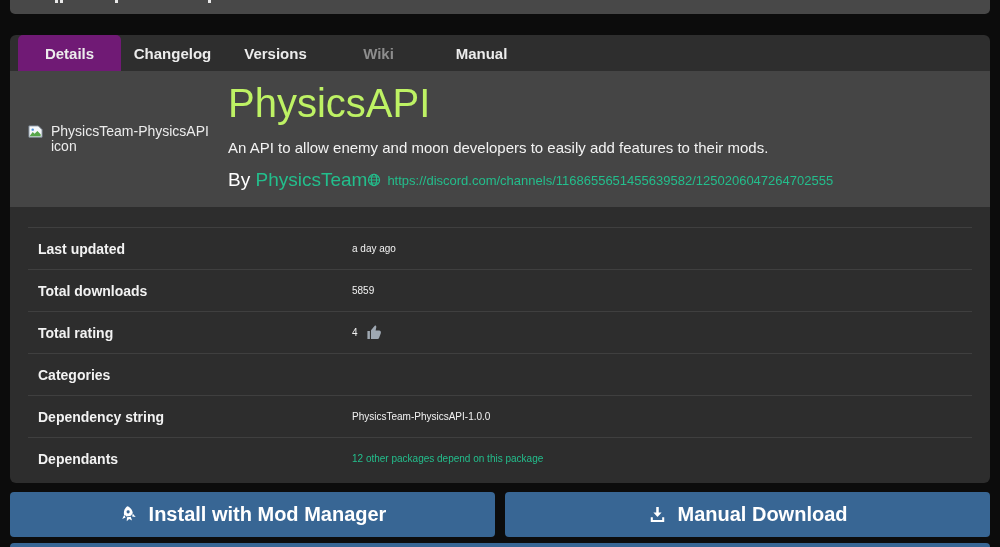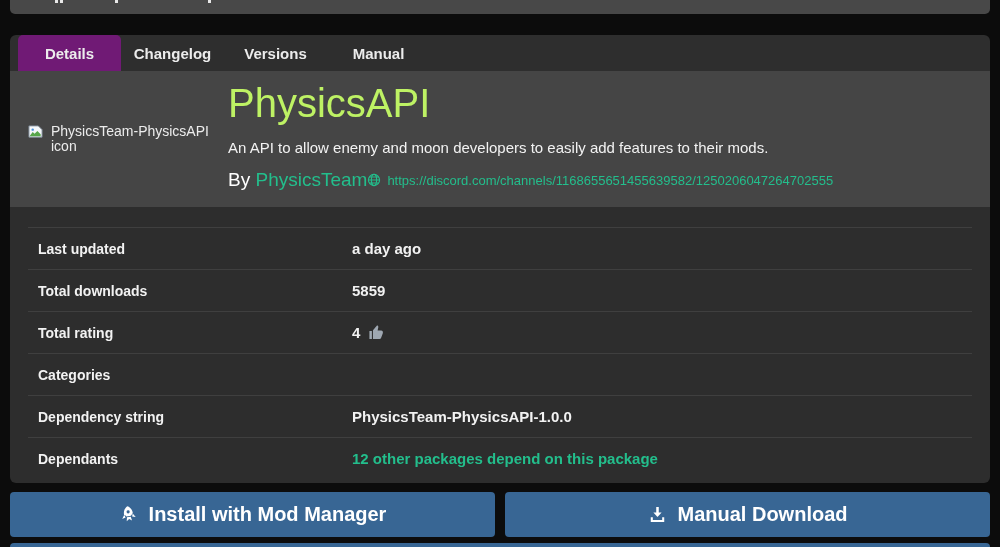--- a/index.html
+++ b/index.html
@@ -39,21 +39,21 @@
   .byline { font-size:19px; color:#ffffff; }
   .byline a, .green { color:#23be8c; text-decoration:none; cursor:pointer; }
   .website-link { display:flex; align-items:center; gap:6px; color:#23be8c; font-size:13px; text-decoration:none; cursor:pointer; }
 
   .details-table { background:#2d2d2d; border-radius:0 0 6px 6px; height:276px; padding:20px 18px 0; }
   .trow {
     height:42px; border-top:1px solid #3f3f3f;
     display:flex; align-items:center; padding-left:10px;
   }
   .tlabel { width:314px; font-size:14px; font-weight:700; color:#f2f2f2; }
-  .tvalue { font-size:15px; font-weight:700; color:#f2f2f2; display:flex; align-items:center; gap:8px; }
+  .tvalue { font-size:10px; font-weight:400; color:#f2f2f2; display:flex; align-items:center; gap:8px; }
   .tvalue.link { color:#23be8c; cursor:pointer; }
 
   .actions { position:absolute; left:10px; right:10px; top:492px; height:45px; display:flex; gap:10px; }
   .btn {
     flex:1; background:#386694; border:none; border-radius:4px;
     color:#ffffff; font-family:inherit; font-size:20px; font-weight:600;
     display:flex; align-items:center; justify-content:center; gap:11px; cursor:pointer;
   }
   .bottom-sliver {
     position:absolute; left:10px; right:10px; top:543px; height:10px;
@@ -72,20 +72,21 @@
     <div class="mark" style="left:105px"></div>
     <div class="mark" style="left:198px"></div>
   </div>
 
   <div class="card">
 
     <div class="tabbar">
       <div class="tab active">Details</div>
       <div class="tab">Changelog</div>
       <div class="tab">Versions</div>
+      <div class="tab disabled">Wiki</div>
       <div class="tab">Manual</div>
     </div>
 
     <div class="hdr">
       <div class="icon-col">
         <div class="broken-img">
           <span>
             <svg width="15" height="15" viewBox="0 0 16 16">
               <path d="M1 2h10l4 4v8H1z" fill="#f5f8fa" stroke="#7d8a97" stroke-width="1"></path>
               <path d="M2 12.5l3-4 2 2 3-3 3.5 3.5V13H2z" fill="#57a64a"></path>

